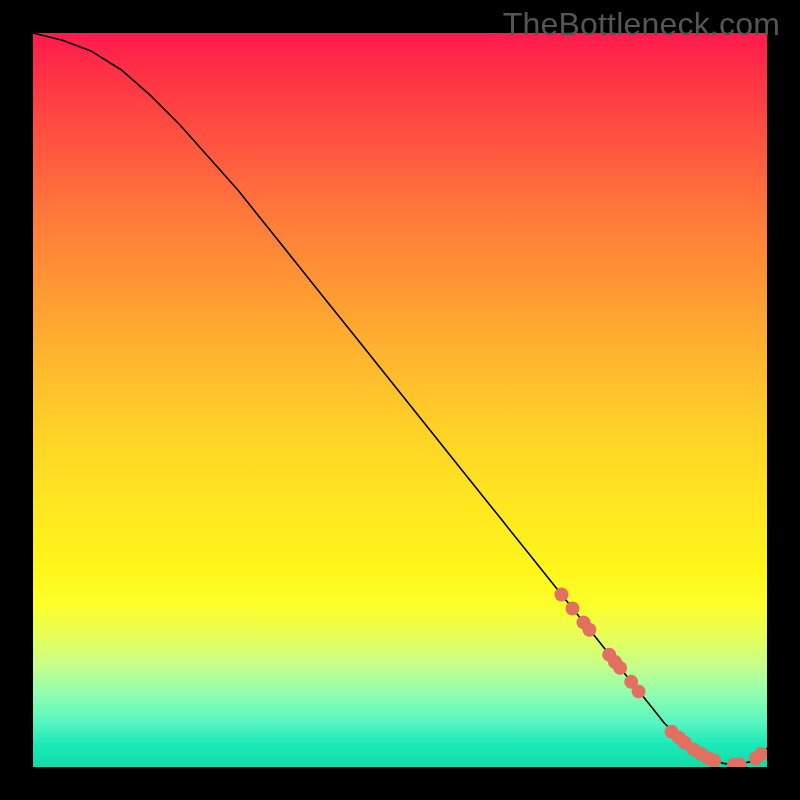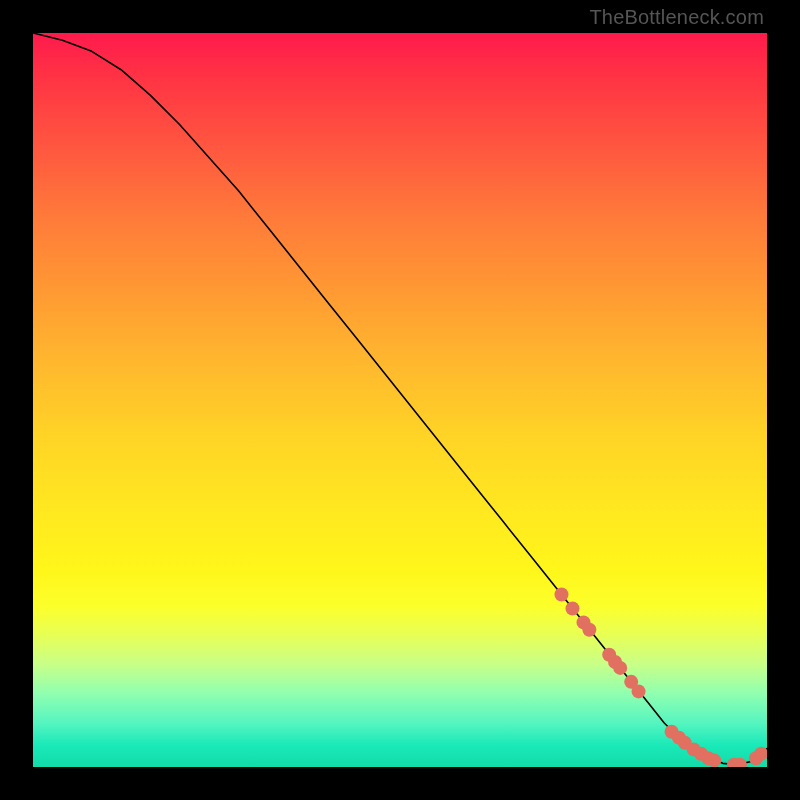--- a/index.html
+++ b/index.html
@@ -32,23 +32,23 @@
       #c8ff88 86%,
       #90ffb0 90%,
       #55f5c0 94%,
       #1ae9b8 97%,
       #12dca8 100%
     );
   }
   .watermark {
     position: absolute;
     top: 6px;
-    right: 36px;
+    right: 20px;
     color: #555555;
-    font-size: 20px;
+    font-size: 32px;
     font-weight: 500;
     letter-spacing: 0.2px;
   }
   svg {
     position: absolute;
     left: 0;
     top: 0;
   }
 </style>
 </head>

